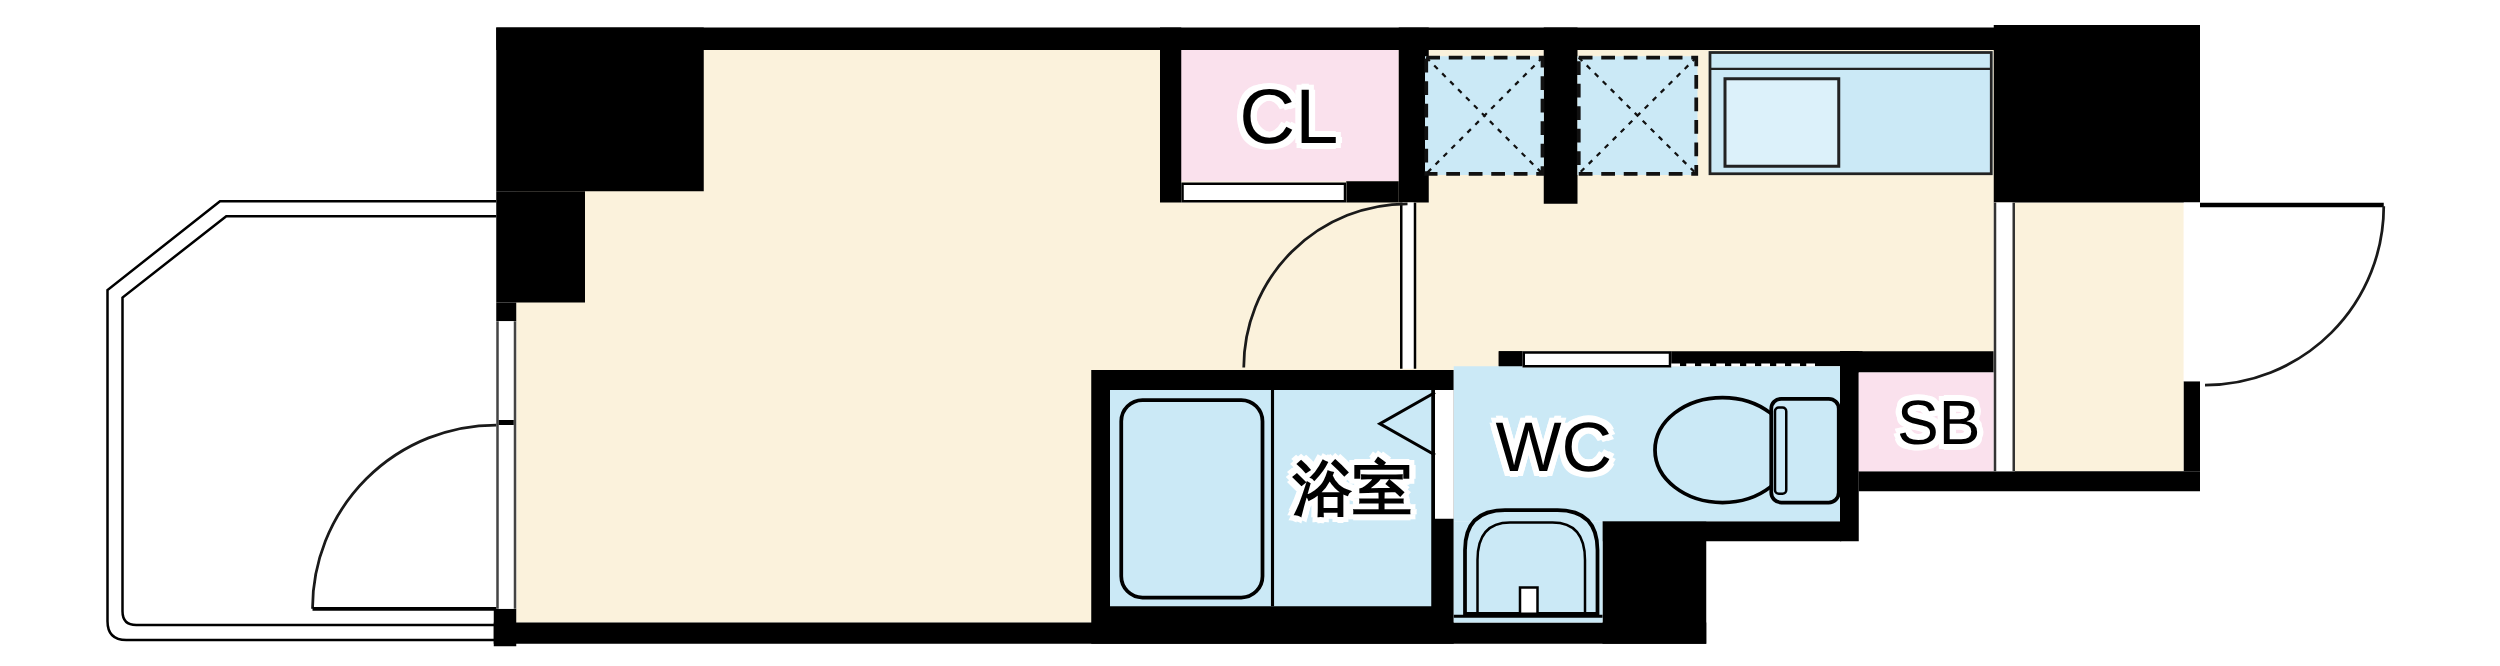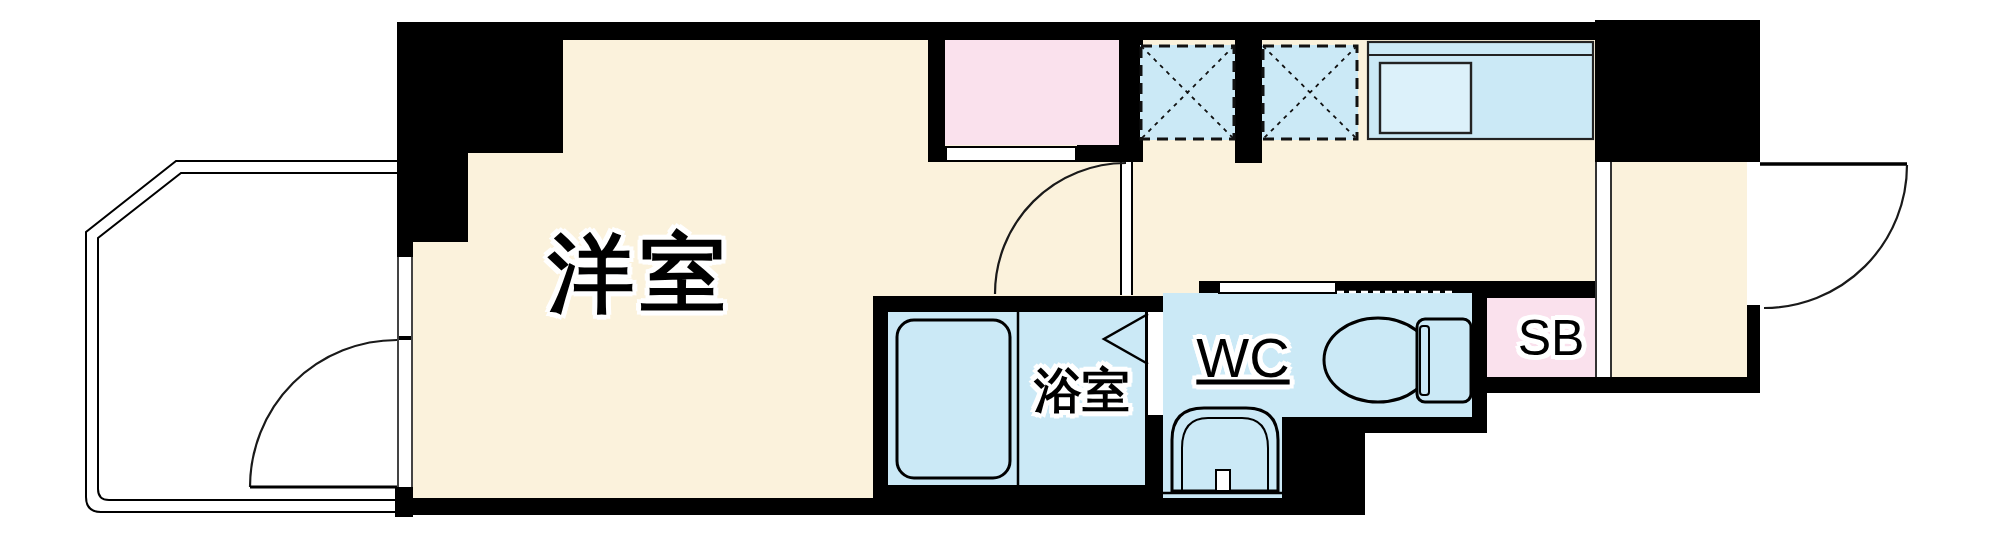--- a/index.html
+++ b/index.html
@@ -121,18 +121,18 @@
     <g>
       <path d="M1172 491 L1172 440 Q1172 408 1204 408 L1246 408 Q1278 408 1278 440 L1278 491 Z" class="fixfill" stroke-width="3"></path>
       <path d="M1182 491 L1182 448 Q1182 418 1208 418 L1242 418 Q1268 418 1268 448 L1268 491" class="nofill" stroke-width="2"></path>
       <rect x="1216" y="470" width="14" height="21" fill="#fff" stroke="#000" stroke-width="2"></rect>
       <path d="M1163 493 L1282 493" stroke="#000" stroke-width="2.5"></path>
     </g>
 
     <path d="M1337 292 L1455 292" stroke="#fff" stroke-width="2.5" stroke-dasharray="7 5" fill="none"></path>
   </svg>
 
-  <div class="label kanji" style="left:640px;top:274px;font-size:86px;letter-spacing:6px;">洋室</div>
+  <div class="label" style="left:1031px;top:94px;font-size:62px;">CL</div>
   <div class="label kanji" style="left:1082px;top:391px;font-size:48px;">浴室</div>
-  <div class="label" style="left:1243px;top:357px;font-size:56px;text-decoration:underline;">WC</div>
+  <div class="label" style="left:1243px;top:357px;font-size:56px;">WC</div>
   <div class="label" style="left:1551px;top:338px;font-size:50px;">SB</div>
 
 </div>
 
 </body></html>

